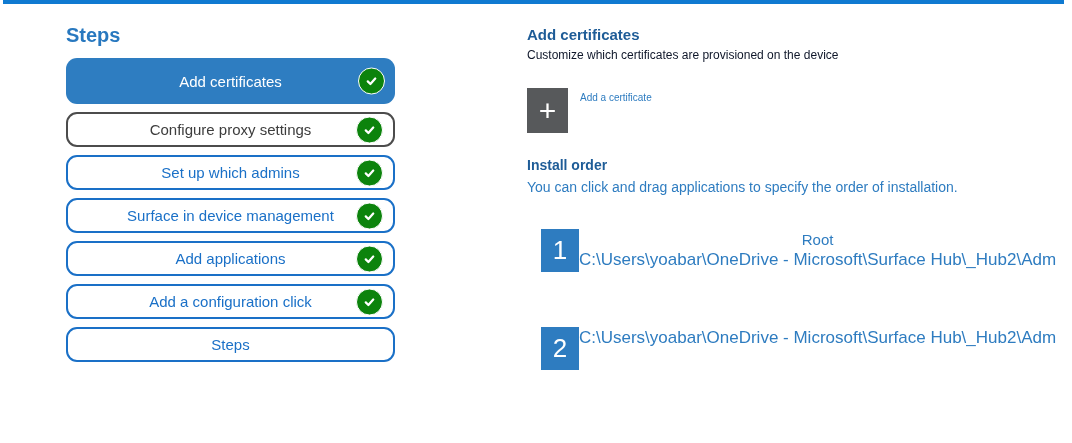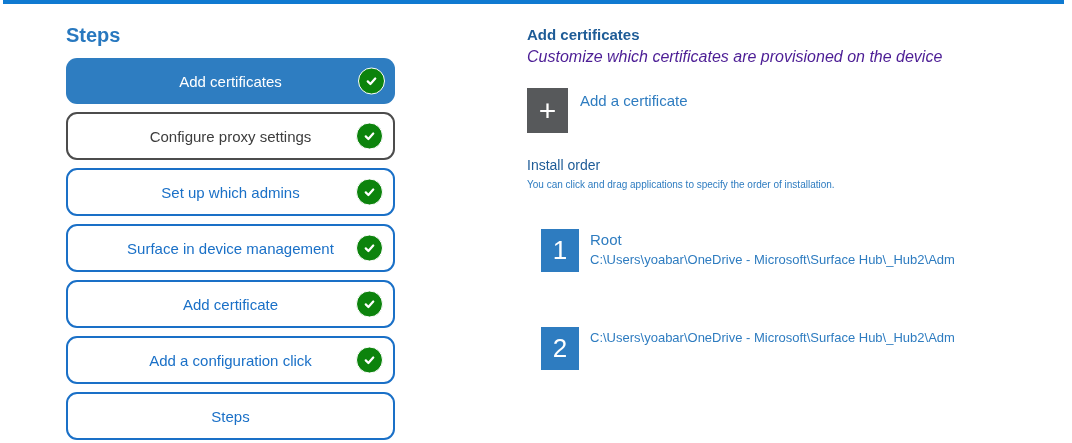--- a/index.html
+++ b/index.html
@@ -15,21 +15,21 @@
   
   .steps-title {
     position: absolute; left: 66px; top: 24px;
     font-size: 20px; font-weight: bold; color: #2878bf; text-align: right;
   }
   .steps-col {
     position: absolute; left: 66px; top: 58px; width: 329px;
     display: flex; flex-direction: column;
   }
   .step-btn {
-    position: relative; height: 48px; margin-bottom: 8px;
+    position: relative; height: 35px; margin-bottom: 8px;
     border: 2px solid #1a70c7; border-radius: 11px;
     background: #ffffff; color: #1a70c7;
     display: flex; align-items: center; justify-content: center;
     font-size: 15px; cursor: pointer;
   }
   .step-btn.selected {
     height: 46px; border: none; background: #2e7dc1; color: #ffffff;
   }
   .step-btn.muted { border-color: #4c4c4c; color: #3d3d3d; }
   .check {
@@ -40,55 +40,55 @@
   }
   .check svg { width: 15px; height: 15px; display: block; }
   
   .rp { position: absolute; left: 527px; top: 0; width: 540px; }
   .rp-heading {
     position: absolute; left: 0; top: 26px;
     font-size: 15px; font-weight: bold; color: #1e5c97;
   }
   .rp-sub {
     position: absolute; left: 0; top: 48px;
-    font-size: 16px; color: #4c1d95; font-style: italic;
+    font-size: 12px; color: #0f172a;
   }
   .add-row {
     position: absolute; left: 0; top: 88px;
     display: flex; align-items: flex-start; cursor: pointer;
   }
   .plus-tile {
     width: 41px; height: 45px; background: #57595b;
     color: #ffffff; font-size: 30px; font-weight: 300;
     display: flex; align-items: center; justify-content: center;
     line-height: 1;
   }
-  .add-label { margin-left: 12px; margin-top: 4px; font-size: 15px; color: #2e7cc0; }
+  .add-label { margin-left: 12px; margin-top: 4px; font-size: 10px; color: #2e7cc0; }
   .install-heading {
     position: absolute; left: 0; top: 157px;
-    font-size: 14px; font-weight: normal; color: #1e5c97;
+    font-size: 14px; font-weight: bold; color: #1e5c97;
   }
   .install-sub {
     position: absolute; left: 0; top: 179px;
-    font-size: 10px; color: #2e7cc0; white-space: nowrap;
+    font-size: 14px; color: #2e7cc0; white-space: nowrap;
   }
   .cert-item {
     position: absolute; left: 14px;
     display: flex; align-items: flex-start; cursor: grab;
   }
   .cert-item.first { top: 229px; }
   .cert-item.second { top: 327px; }
   .num-tile {
     width: 38px; height: 43px; background: #2e7cc0;
     color: #ffffff; font-size: 26px;
     display: flex; align-items: center; justify-content: center;
   }
-  .cert-text { margin-left: 11px; margin-top: 1px; }
+  .cert-text { margin-top: 1px; text-align: center; }
   .cert-name { font-size: 15px; color: #2e7cc0; line-height: 20px; }
-  .cert-path { font-size: 13px; color: #2e7cc0; line-height: 20px; white-space: nowrap; }
+  .cert-path { font-size: 17px; color: #2e7cc0; line-height: 20px; white-space: nowrap; }
 </style>
 </head>
 <body>
 
 <div class="top-bar"></div>
 
 <div class="steps-title">Steps</div>
 
 <div class="steps-col">
 
@@ -122,21 +122,21 @@
   <div class="step-btn">
     <span>Surface in device management</span>
     <span class="check">
       <svg viewBox="0 0 16 16">
           <path d="M4 8.4 L6.8 11.2 L12 5.4" stroke="#ffffff" stroke-width="2.4" fill="none" stroke-linecap="round" stroke-linejoin="round"></path>
         </svg>
     </span>
   </div>
 
   <div class="step-btn">
-    <span>Add certificate</span>
+    <span>Add applications</span>
     <span class="check">
       <svg viewBox="0 0 16 16">
           <path d="M4 8.4 L6.8 11.2 L12 5.4" stroke="#ffffff" stroke-width="2.4" fill="none" stroke-linecap="round" stroke-linejoin="round"></path>
         </svg>
     </span>
   </div>
 
   <div class="step-btn">
     <span>Add a configuration click</span>
     <span class="check">

